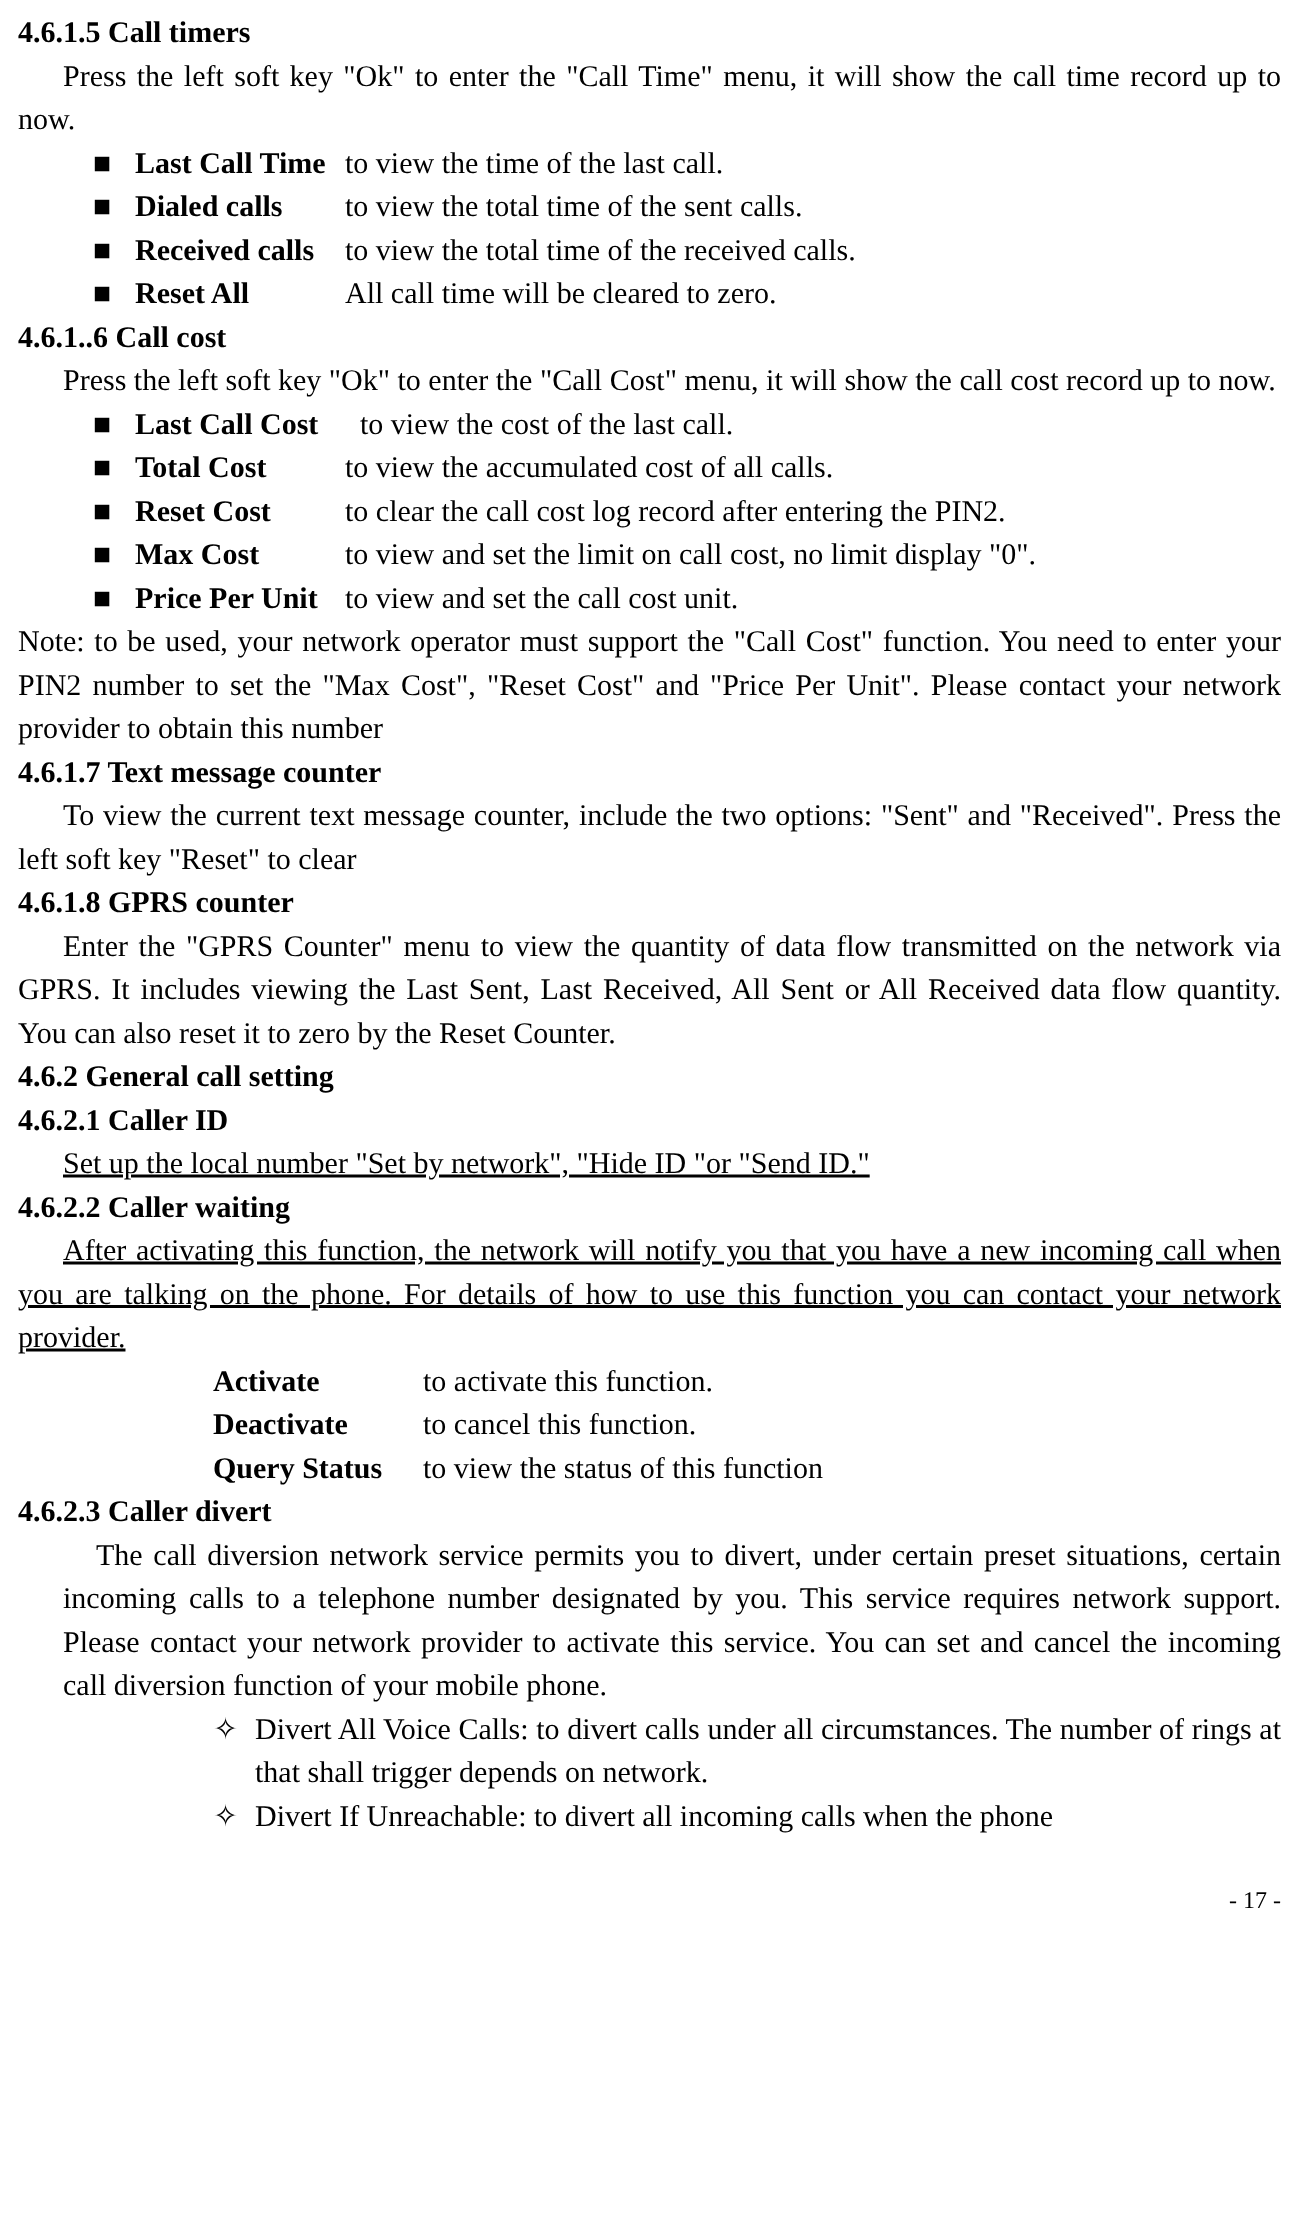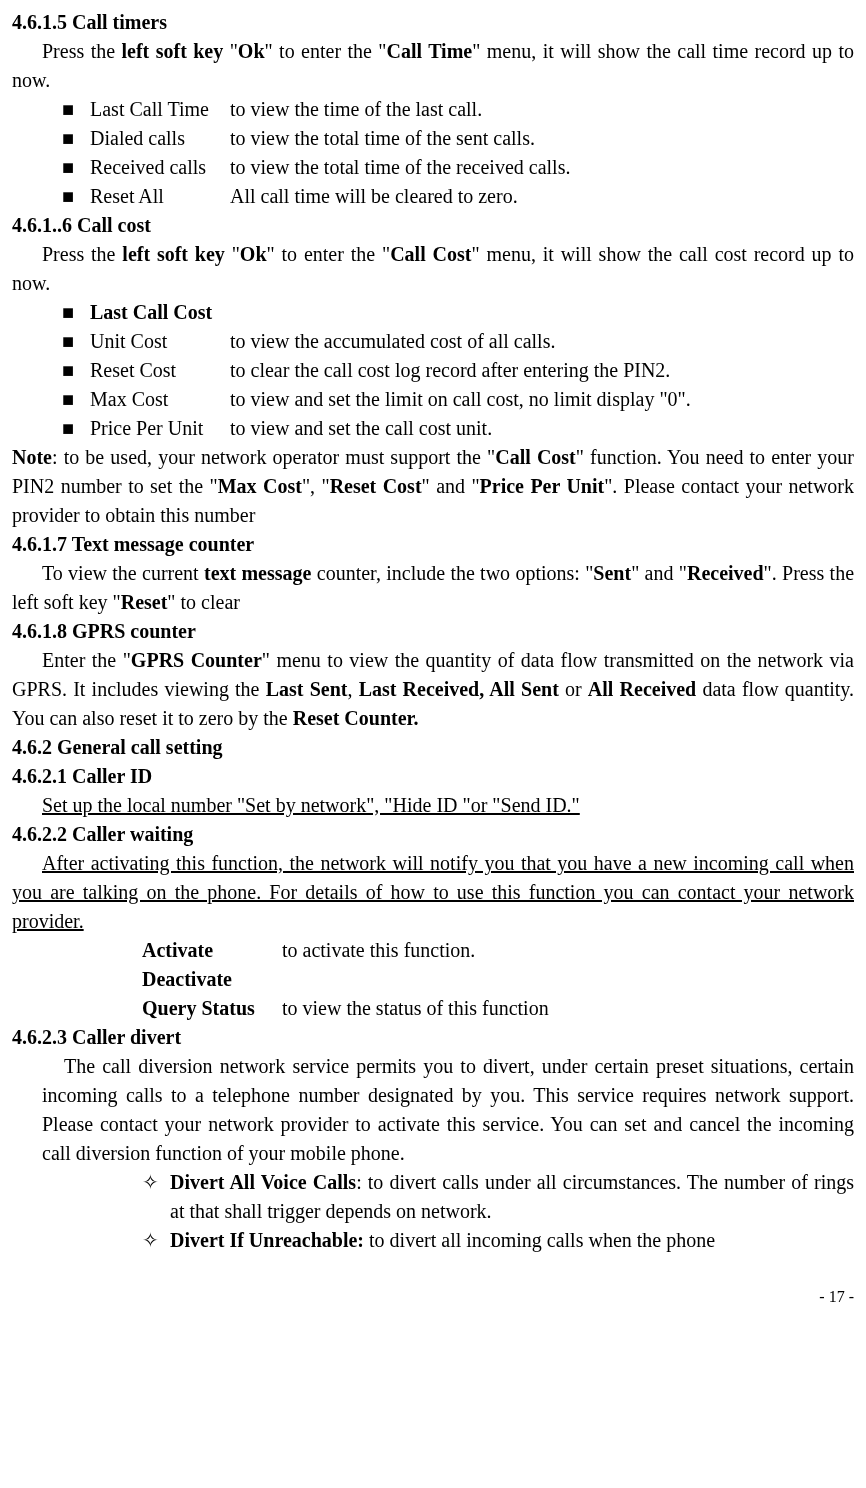--- a/index.html
+++ b/index.html
@@ -29,21 +29,21 @@
   }
   .bullet-row {
     display: flex;
     margin-left: 50px;
   }
   .bullet-marker {
     width: 28px;
     flex-shrink: 0;
   }
   .bullet-label {
-    font-weight: normal;
+    font-weight: bold;
     width: 140px;
     flex-shrink: 0;
   }
   .bullet-label-wide {
     font-weight: bold;
     width: 150px;
     flex-shrink: 0;
   }
   .bullet-desc {
     flex: 1;
@@ -66,21 +66,21 @@
     margin-left: 130px;
     text-align: justify;
   }
   .diamond-marker {
     width: 28px;
     flex-shrink: 0;
   }
   .diamond-text {
     flex: 1;
   }
-  b { font-weight: bold; }
+  b { font-weight: normal; }
   .footer {
     text-align: right;
     margin-top: 30px;
     font-size: 16px;
   }
 </style>
 </head>
 <body>
 
 <div class="h4">4.6.1.5 Call timers</div>
@@ -108,24 +108,25 @@
     <span class="bullet-desc">All call time will be cleared to zero.</span>
   </div>
 
 <div class="h4">4.6.1..6 Call cost</div>
 <div class="para">
   <span style="display:inline-block;width:30px;"></span><span>Press the </span><b>left soft key</b><span> "</span><b>Ok</b><span>" to enter the "</span><b>Call Cost</b><span>" menu, it will show the call cost record up to now.</span>
 </div>
 <div class="bullet-row">
     <span class="bullet-marker">■</span>
     <span class="bullet-label-wide">Last Call Cost</span>
+    <span class="bullet-desc">to view the cost of the last call.</span>
   </div>
 <div class="bullet-row">
     <span class="bullet-marker">■</span>
-    <span class="bullet-label">Unit Cost</span>
+    <span class="bullet-label">Total Cost</span>
     <span class="bullet-desc">to view the accumulated cost of all calls.</span>
   </div>
 <div class="bullet-row">
     <span class="bullet-marker">■</span>
     <span class="bullet-label">Reset Cost</span>
     <span class="bullet-desc">to clear the call cost log record after entering the PIN2.</span>
   </div>
 <div class="bullet-row">
     <span class="bullet-marker">■</span>
     <span class="bullet-label">Max Cost</span>
@@ -156,20 +157,21 @@
 <div class="para para-indent">Set up the local number "Set by network", "Hide ID "or "Send ID."</div>
 
 <div class="h4">4.6.2.2 Caller waiting</div>
 <div class="para para-indent">After activating this function, the network will notify you that you have a new incoming call when you are talking on the phone. For details of how to use this function you can contact your network provider.</div>
 <div class="opt-row">
     <span class="opt-label">Activate</span>
     <span class="opt-desc">to activate this function.</span>
   </div>
 <div class="opt-row">
     <span class="opt-label">Deactivate</span>
+    <span class="opt-desc">to cancel this function.</span>
   </div>
 <div class="opt-row">
     <span class="opt-label">Query Status</span>
     <span class="opt-desc">to view the status of this function</span>
   </div>
 
 <div class="h4">4.6.2.3 Caller divert</div>
 <div class="para" style="margin-left:30px;text-indent:22px;"><span>The call diversion network service permits you to divert, under certain preset situations, certain incoming calls to a telephone number designated by you. This service requires network support. Please contact your network provider to activate this service. You can set and cancel the incoming call diversion function of your mobile phone.</span></div>
 <div class="diamond-row">
     <span class="diamond-marker">✧</span>

